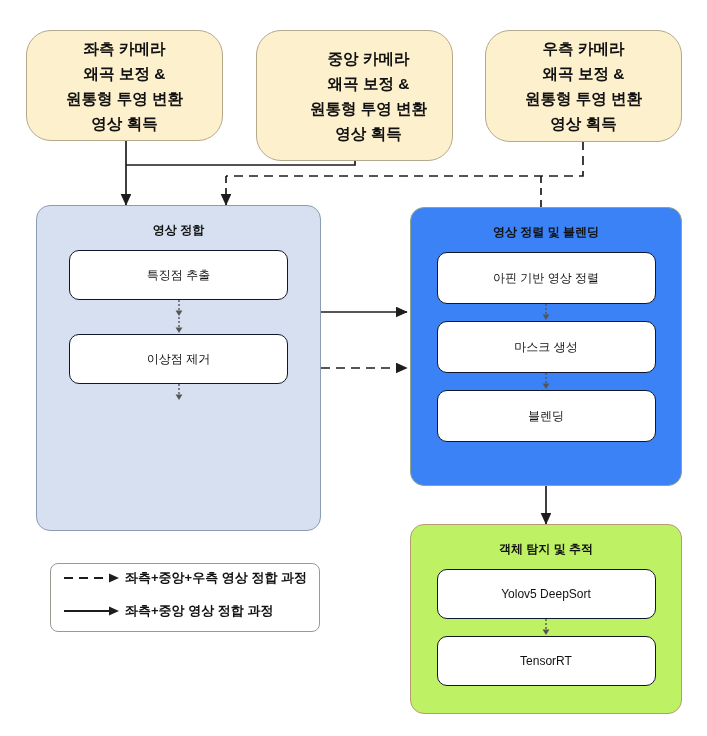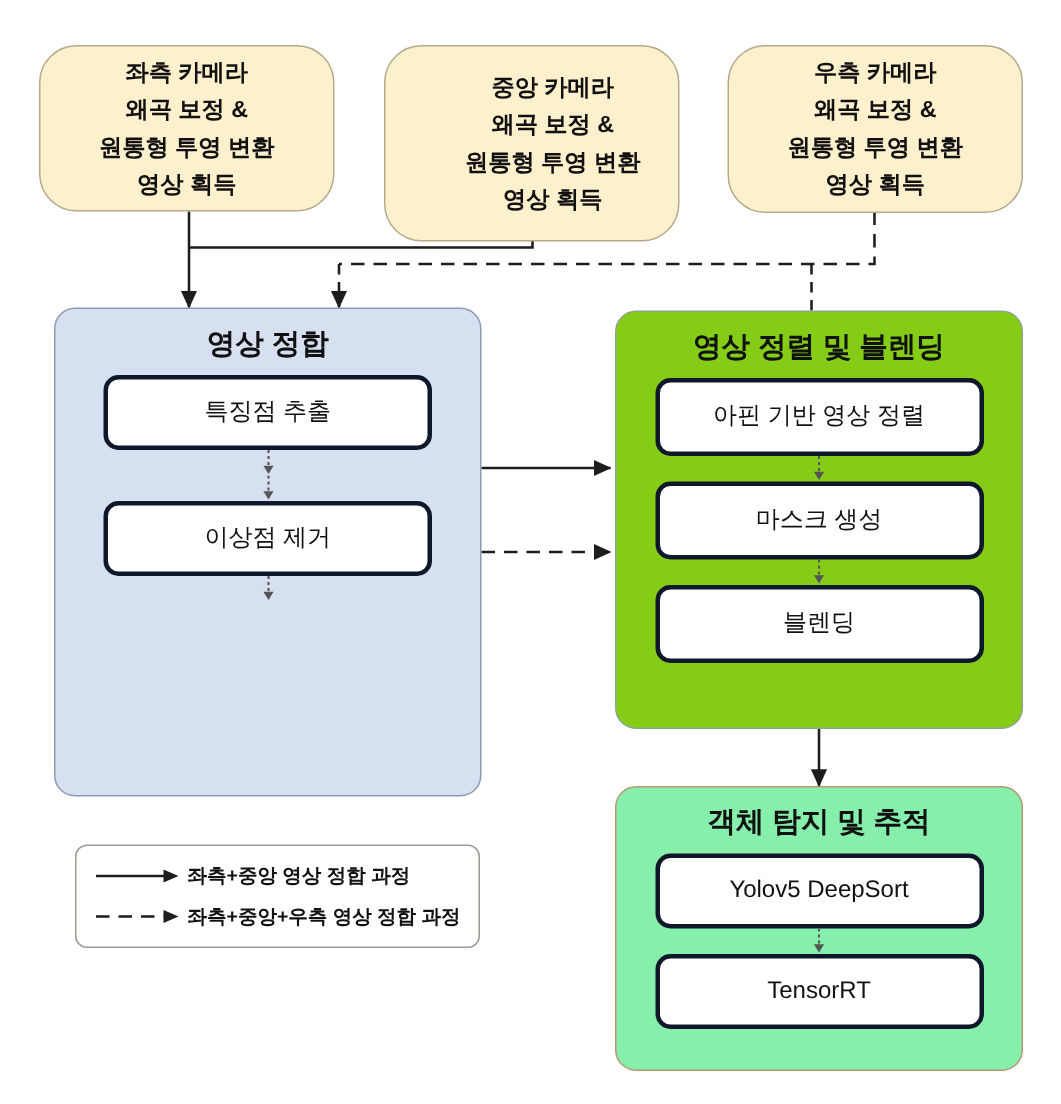--- a/index.html
+++ b/index.html
@@ -11,31 +11,31 @@
   .node{position:absolute;box-sizing:border-box;border:1px solid #9a9a92;
         display:flex;flex-direction:column;align-items:center;justify-content:center;
         text-align:center;}
 
   .cam{border-radius:25px;background:#fdf0cd;border-color:#b5a98c;
        font-weight:bold;font-size:15.5px;line-height:25px;}
   .cam .ln{display:block;white-space:nowrap;}
 
   .group{border-radius:14px;align-items:center;justify-content:flex-start;}
   .group.blue{background:#d6e0f0;border-color:#8d9bb3;}
-  .group.green{background:#84cc16;border-color:#8fa58a;}
-  .group.orange{background:#86efac;border-color:#b89a72;}
+  .group.green{background:#3b82f6;border-color:#8fa58a;}
+  .group.orange{background:#bef264;border-color:#b89a72;}
 
-  .group-title{font-weight:bold;font-size:19px;line-height:20px;margin-top:14px;
+  .group-title{font-weight:bold;font-size:12px;line-height:20px;margin-top:14px;
                margin-bottom:10px;white-space:nowrap;text-align:center;}
 
   .steps{position:relative;width:100%;display:flex;flex-direction:column;align-items:center;}
 
-  .step{box-sizing:border-box;background:#ffffff;border:3px solid #0f172a;
+  .step{box-sizing:border-box;background:#ffffff;border:1px solid #0f172a;
         border-radius:10px;display:flex;align-items:center;justify-content:center;
-        font-size:16px;line-height:20px;white-space:nowrap;}
+        font-size:12px;line-height:20px;white-space:nowrap;}
 
   .blue .step{width:219px;height:50px;}
   .green .step{width:219px;height:52px;}
   .orange .step{width:219px;height:50px;}
 
   .gap{height:17px;width:100%;position:relative;}
   .gap svg{position:absolute;left:50%;top:0;transform:translateX(-50%);}
 
   .legend{position:absolute;box-sizing:border-box;background:#ffffff;
           border:1px solid #9a9a92;border-radius:8px;}
@@ -145,27 +145,27 @@
       <svg width="12" height="17" viewBox="0 0 12 17" xmlns="http://www.w3.org/2000/svg">
         <path d="M6,0 L6,11" stroke="#555" stroke-width="1.4" stroke-dasharray="2,2" fill="none"></path>
         <path d="M2.6,10.5 L6,16 L9.4,10.5 z" fill="#555"></path>
       </svg>
     </div>
     <div class="step">TensorRT</div>
   </div>
 </div>
 
 <div class="legend" style="left:50px;top:563px;width:270px;height:69px;">
+  <div class="legend-row">
+    <svg class="legend-sym" viewBox="0 0 62 14" xmlns="http://www.w3.org/2000/svg">
+      <path d="M1,7 L48,7" stroke="#1d1d1d" stroke-width="1.8" fill="none" stroke-dasharray="9,6"></path>
+      <path d="M46,2.6 L56,7 L46,11.4 z" fill="#1d1d1d"></path>
+    </svg>
+    <span class="legend-txt">좌측+중앙+우측 영상 정합 과정</span>
+  </div>
   <div class="legend-row" style="margin-top:6px;">
     <svg class="legend-sym" viewBox="0 0 62 14" xmlns="http://www.w3.org/2000/svg">
       <path d="M1,7 L48,7" stroke="#1d1d1d" stroke-width="1.8" fill="none"></path>
       <path d="M46,2.6 L56,7 L46,11.4 z" fill="#1d1d1d"></path>
     </svg>
     <span class="legend-txt">좌측+중앙 영상 정합 과정</span>
   </div>
-  <div class="legend-row">
-    <svg class="legend-sym" viewBox="0 0 62 14" xmlns="http://www.w3.org/2000/svg">
-      <path d="M1,7 L48,7" stroke="#1d1d1d" stroke-width="1.8" fill="none" stroke-dasharray="9,6"></path>
-      <path d="M46,2.6 L56,7 L46,11.4 z" fill="#1d1d1d"></path>
-    </svg>
-    <span class="legend-txt">좌측+중앙+우측 영상 정합 과정</span>
-  </div>
 </div>
 
 </body></html>

